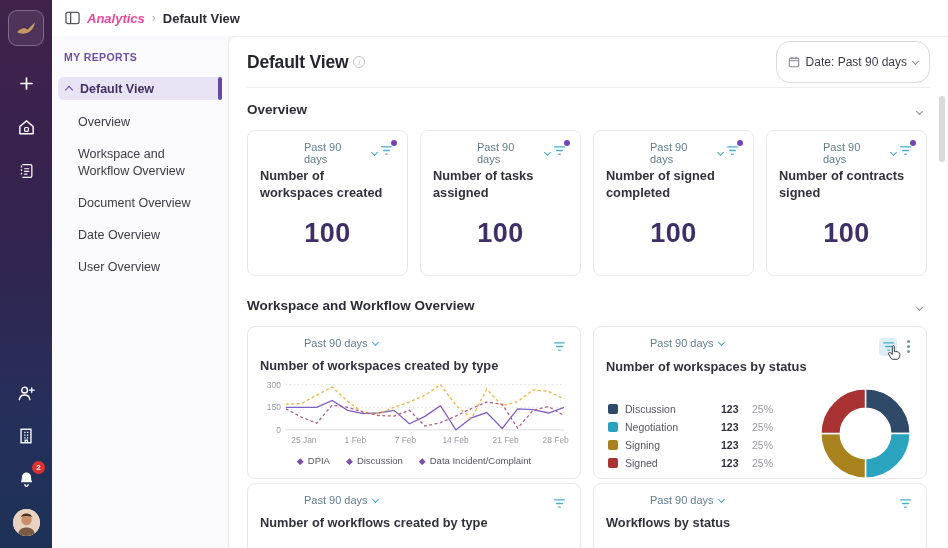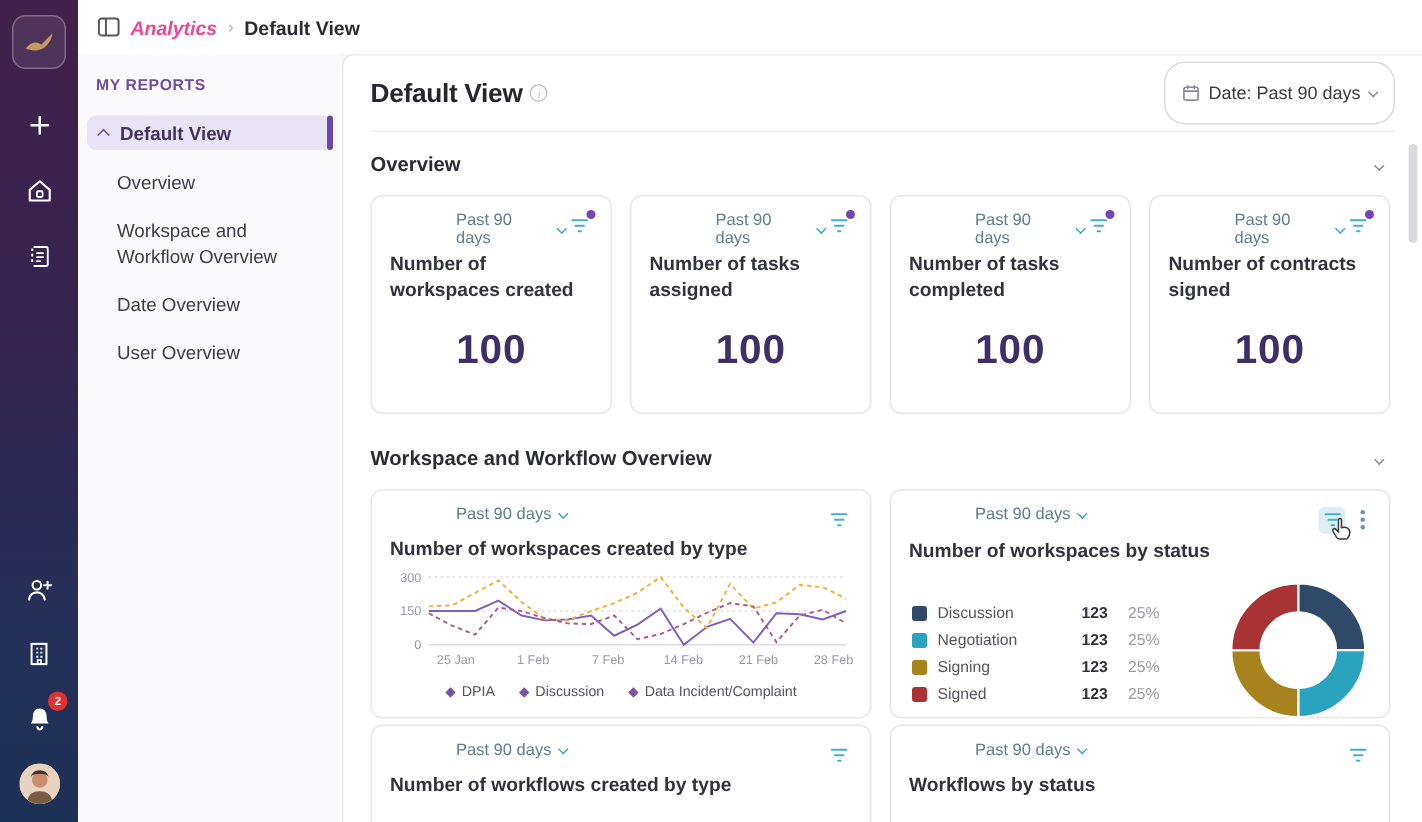--- a/index.html
+++ b/index.html
@@ -186,20 +186,21 @@
 <div class="sidebar">
   <div class="sidebar-header">MY REPORTS</div>
   <div class="nav-parent">
     <span class="chev"></span>
     <span class="nav-parent-label">Default View</span>
     <span class="accent-bar"></span>
   </div>
   <div class="nav-items">
     <div class="nav-item">Overview</div>
     <div class="nav-item" style="width:160px;">Workspace and Workflow Overview</div>
+    <div class="nav-item">Document Overview</div>
     <div class="nav-item">Date Overview</div>
     <div class="nav-item">User Overview</div>
   </div>
 </div>
 
 <div class="main">
 
   <div class="page-header">
     <span class="page-title">Default View</span>
     <span class="info-icon">i</span>
@@ -261,21 +262,21 @@
           <span>Past 90 days</span>
             <span class="chev-teal"></span>
         </span>
         <span class="funnel-btn">
           <svg width="13" height="13" viewBox="0 0 16 16">
             <path d="M2 3.5 H14 M4.5 8 H11.5 M7 12.5 H9" stroke="#45aecd" stroke-width="1.6" stroke-linecap="round"></path>
           </svg>
           <span class="dot"></span>
         </span>
       </div>
-      <div class="card-title">Number of tasks completed</div>
+      <div class="card-title">Number of signed completed</div>
       <div class="stat-value">100</div>
     </div>
 
     <div class="card stat-card">
       <div class="card-head">
         <span class="card-period">
           <span>Past 90 days</span>
             <span class="chev-teal"></span>
         </span>
         <span class="funnel-btn">

